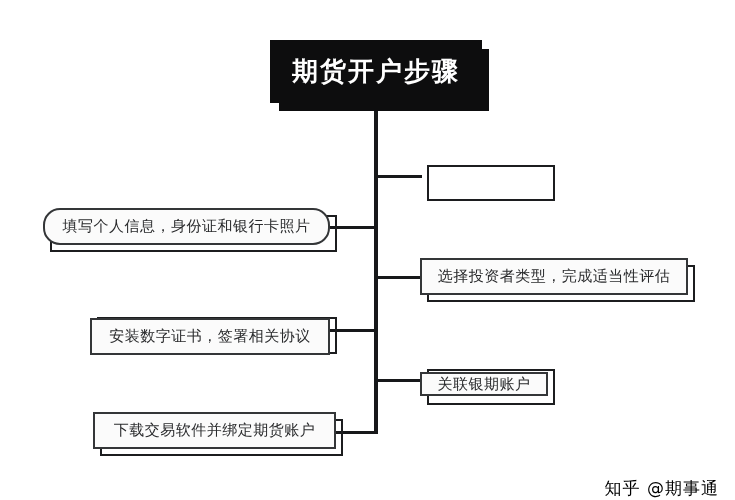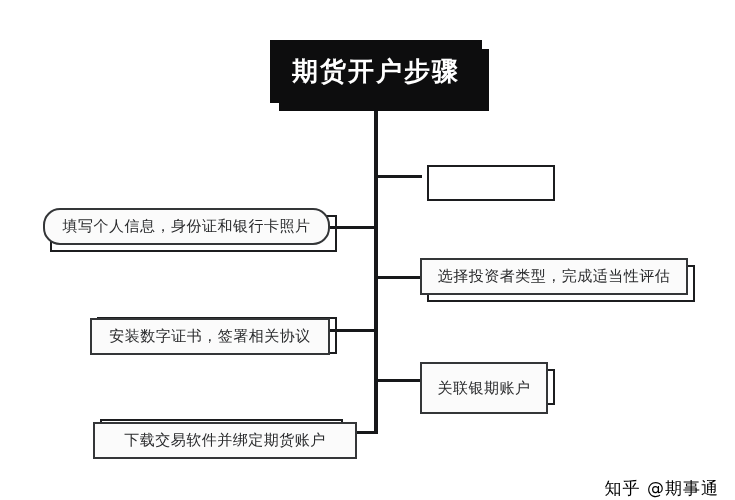--- a/index.html
+++ b/index.html
@@ -114,24 +114,24 @@
   <div class="node" style="left:420px; top:258px; width:268px; height:37px;justify-content:center;">
     <span>选择投资者类型，完成适当性评估</span>
   </div>
 
   <div class="node-shadow" style="left:97px; top:317px; width:240px; height:37px;"></div>
   <div class="node" style="left:90px; top:310px; width:240px; height:37px;margin-top:8px;">
     <span>安装数字证书，签署相关协议</span>
   </div>
 
   <div class="node-shadow" style="left:427px; top:369px; width:128px; height:36px;"></div>
-  <div class="node" style="left:420px; top:362px; width:128px; height:52px;">
+  <div class="node" style="left:420px; top:372px; width:128px; height:24px;">
     <span>关联银期账户</span>
   </div>
 
   <div class="node-shadow" style="left:100px; top:419px; width:243px; height:37px;"></div>
-  <div class="node" style="left:93px; top:412px; width:264px; height:37px;margin-top:10px;">
+  <div class="node" style="left:93px; top:412px; width:243px; height:37px;">
     <span>下载交易软件并绑定期货账户</span>
   </div>
 
   <div class="watermark">知乎 @期事通</div>
 
 </div>
 
 </body></html>

